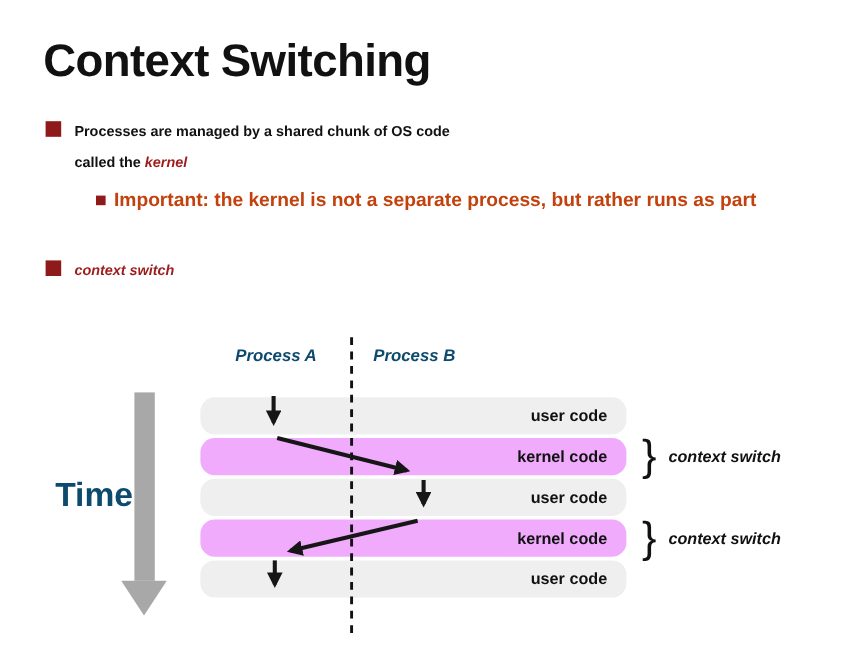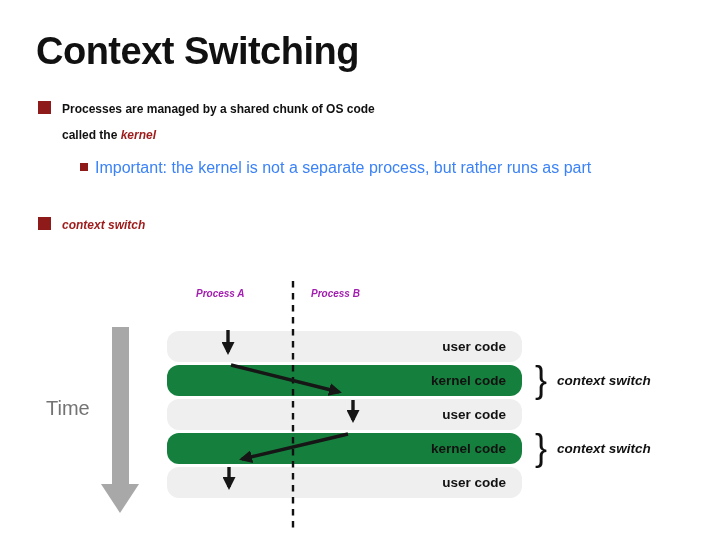--- a/index.html
+++ b/index.html
@@ -19,41 +19,41 @@
   .b1-sq{left:38px;top:101px;}
   .b2-sq{left:38px;top:217px;}
   .sub-sq{position:absolute;width:8px;height:8px;background:#8f1a1a;left:80px;top:163px;}
   .btext{
     position:absolute;left:62px;font-size:12px;font-weight:bold;color:#111;
     line-height:26px;white-space:nowrap;
   }
   .b1-text{top:96px;}
   .b2-text{top:212px;}
   .subtext{
-    position:absolute;left:95px;top:156px;font-size:16px;font-weight:normal;
-    color:#3b82f6;line-height:24px;white-space:nowrap;
+    position:absolute;left:95px;top:156px;font-size:16px;font-weight:bold;
+    color:#c2410c;line-height:24px;white-space:nowrap;
   }
   .accent{color:#9e1b1b;font-style:italic;}
   
   .proc-label{
-    position:absolute;top:288px;font-size:10px;font-weight:bold;font-style:italic;
-    color:#a21caf;white-space:nowrap;
+    position:absolute;top:288px;font-size:14px;font-weight:bold;font-style:italic;
+    color:#0c4a6e;white-space:nowrap;
   }
   .proc-a{left:196px;}
   .proc-b{left:311px;}
   .time-label{
-    position:absolute;left:46px;top:397px;font-size:20px;font-weight:normal;color:#737373;
+    position:absolute;left:46px;top:397px;font-size:28px;font-weight:bold;color:#0c4a6e;
   }
   .band{
     position:absolute;left:167px;width:355px;height:31px;
     font-size:13.5px;font-weight:bold;color:#111;line-height:31px;
     text-align:right;padding-right:16px;box-sizing:border-box;border-radius:12px;
   }
   .band.user{background:#f0efef;}
-  .band.kernel{background:#15803d;}
+  .band.kernel{background:#f0abfc;}
   .r0{top:331px;}.r1{top:365px;}.r2{top:399px;}.r3{top:433px;}.r4{top:467px;}
   .brace{
     position:absolute;left:535px;font-size:36px;line-height:36px;font-weight:normal;
     color:#111;
   }
   .brace-1{top:362px;}
   .brace-2{top:430px;}
   .cs-label{
     position:absolute;left:557px;font-size:13.5px;font-weight:bold;font-style:italic;
     color:#111;white-space:nowrap;

